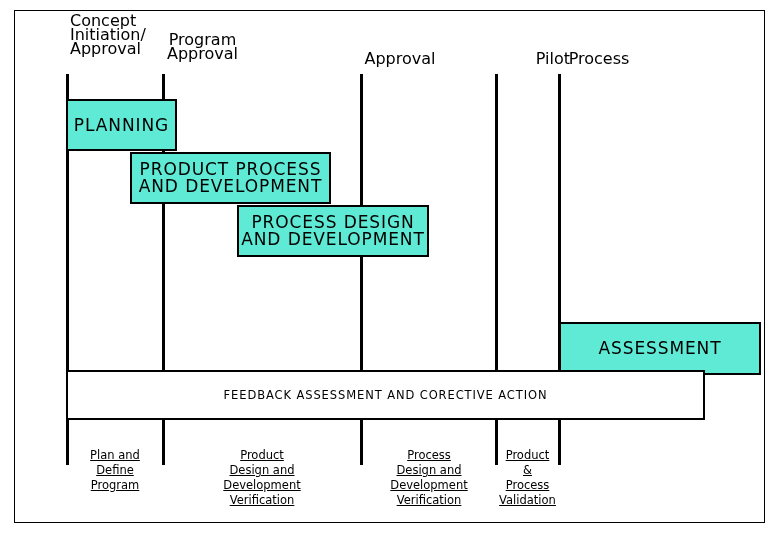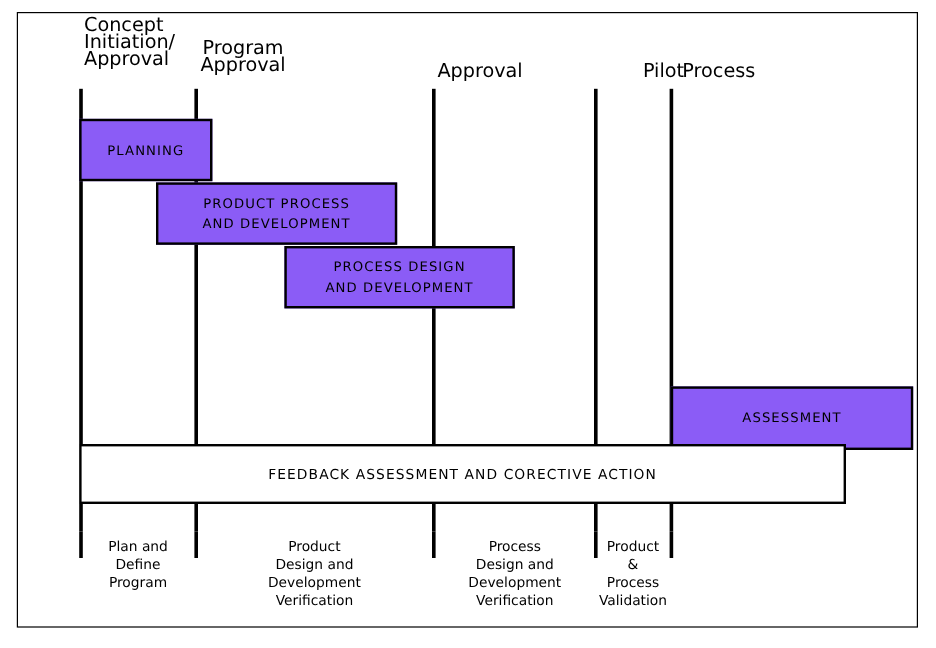--- a/index.html
+++ b/index.html
@@ -44,27 +44,27 @@
   
   .vline {
     position: absolute;
     width: 3px;
     background: #000000;
   }
   
   .phase-box {
     position: absolute;
     border: 2px solid #000000;
-    background: #8b5cf6;
+    background: #5eead4;
     box-sizing: border-box;
     display: flex;
     align-items: center;
     justify-content: center;
     text-align: center;
-    font-size: 11px;
+    font-size: 17px;
     letter-spacing: 0.9px;
     line-height: 17px;
     color: #000000;
     white-space: pre-line;
   }
   
   .feedback-box {
     position: absolute;
     border: 2px solid #000000;
     background: #ffffff;
@@ -77,20 +77,21 @@
     color: #000000;
   }
   
   .bottom-caption {
     position: absolute;
     font-size: 11.5px;
     line-height: 15px;
     text-align: center;
     white-space: pre-line;
     color: #000000;
+    text-decoration: underline;
   }
   
   .tick {
     position: absolute;
     width: 3px;
     background: #000000;
   }
 </style>
 </head>
 <body>

